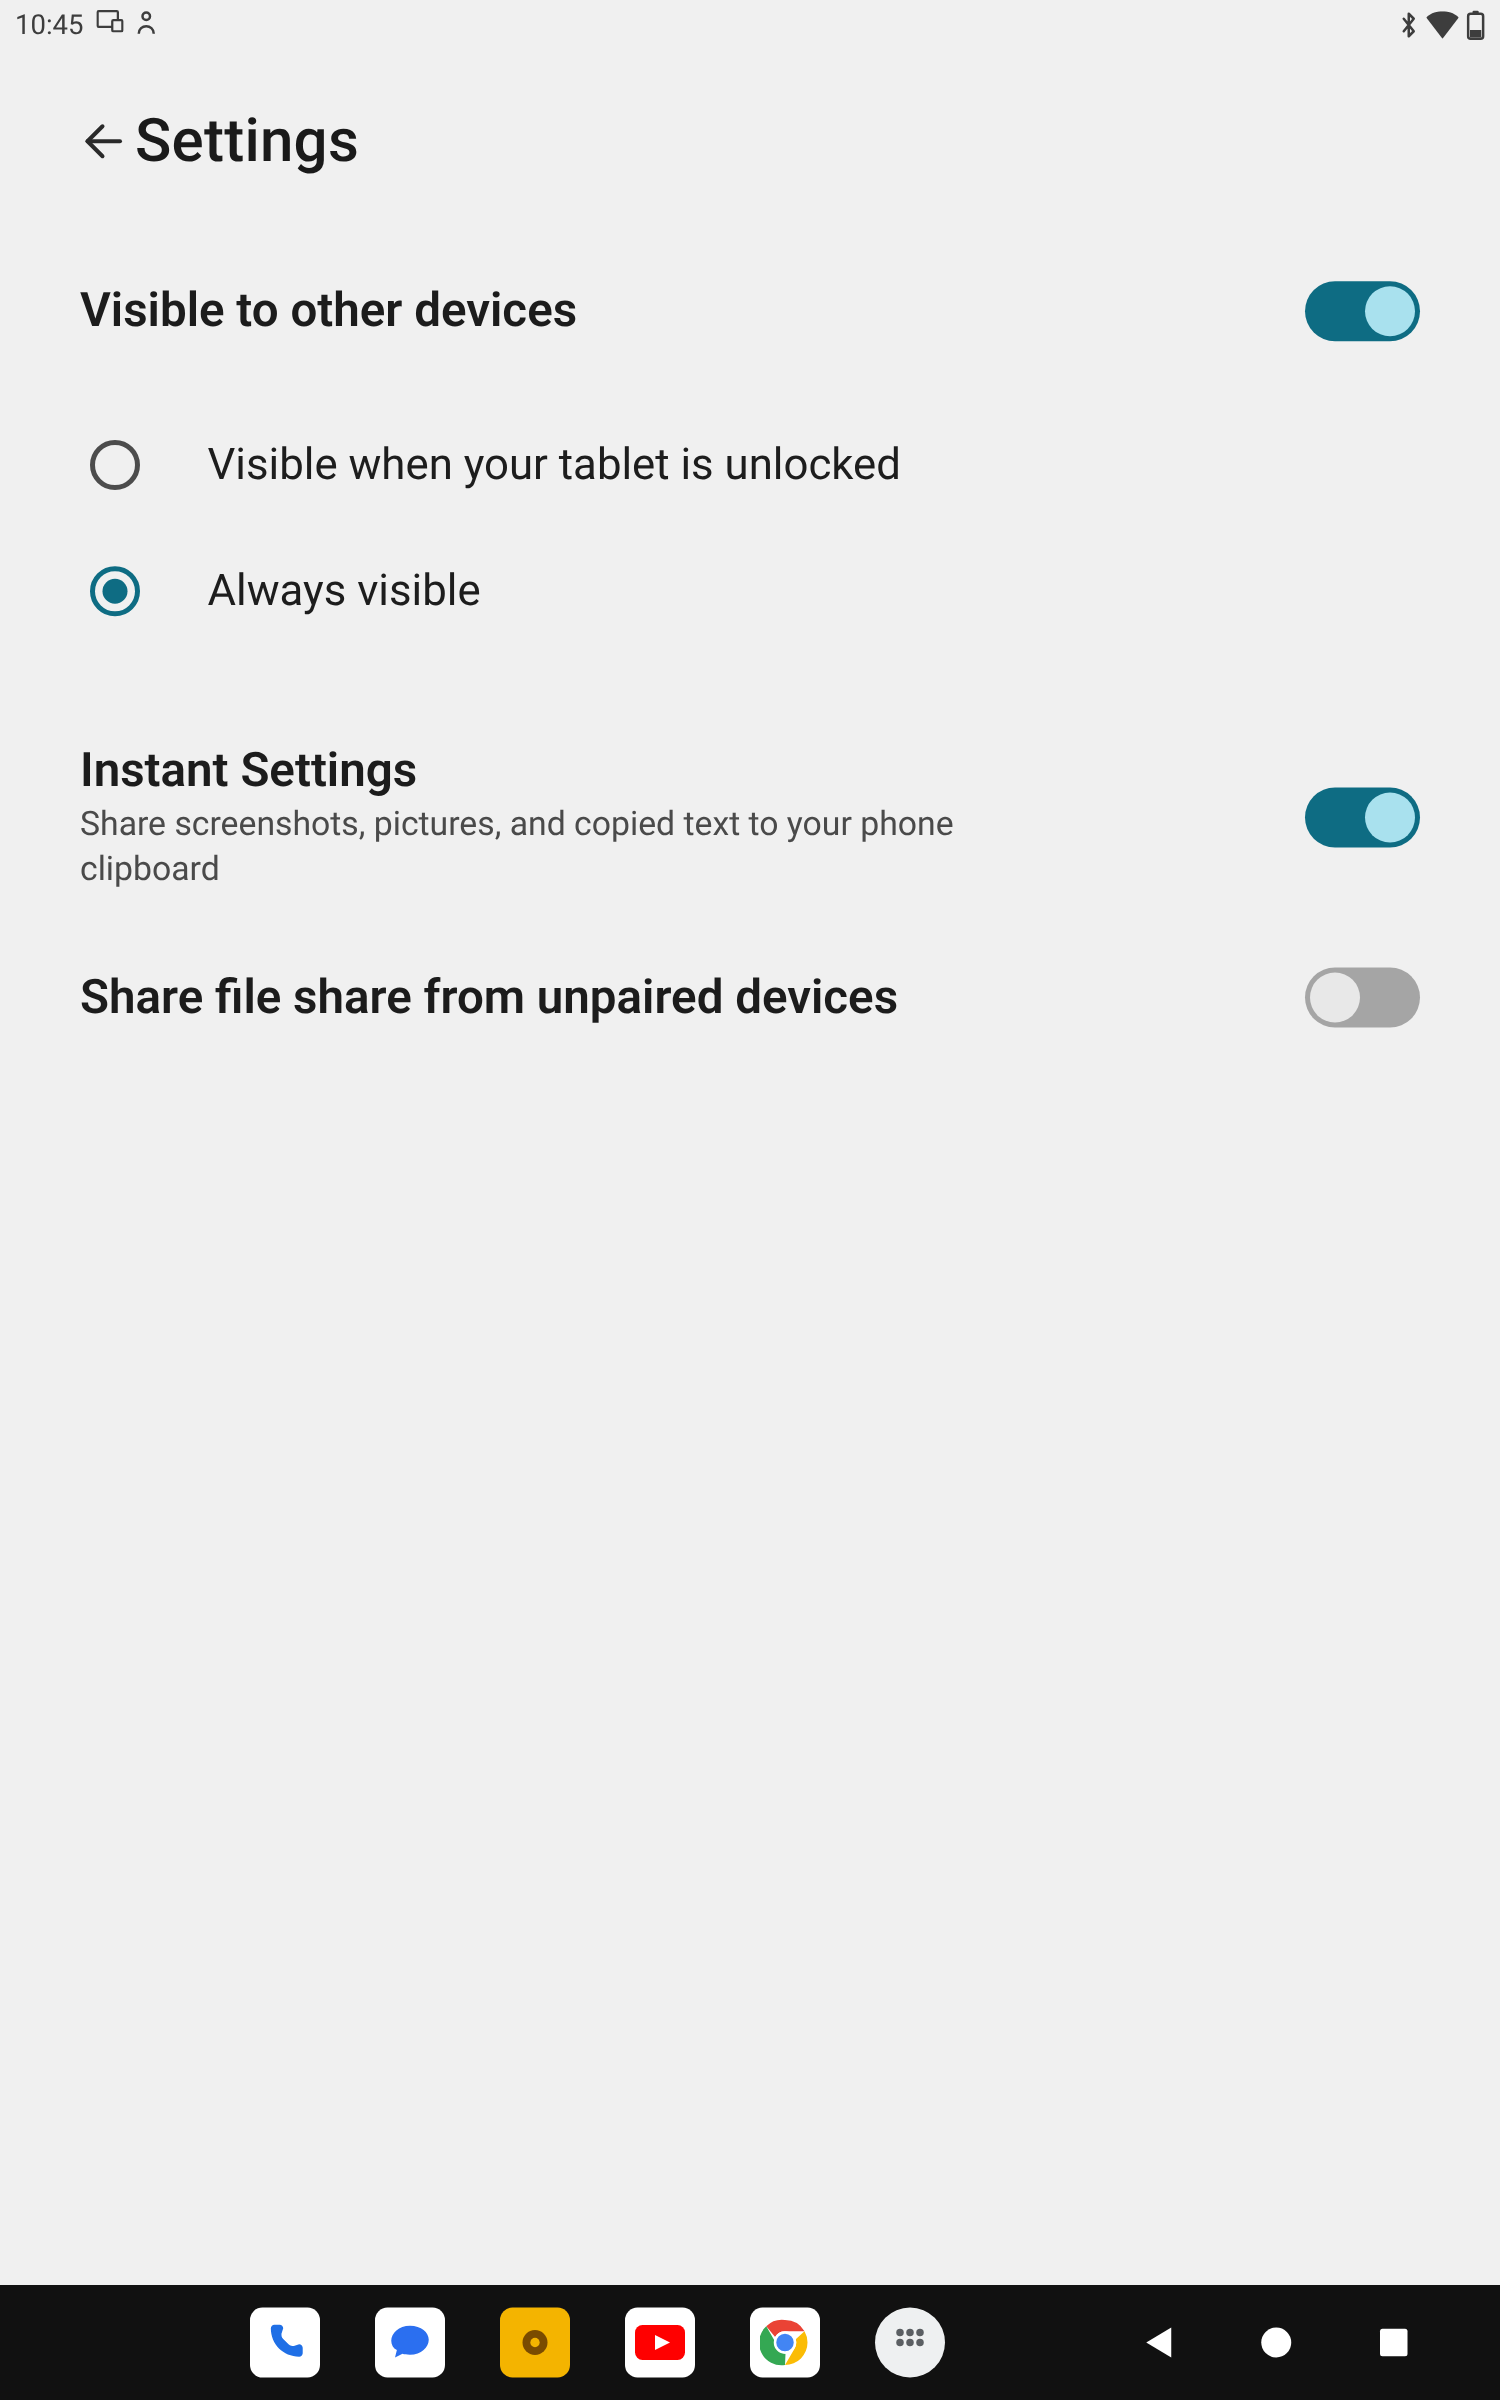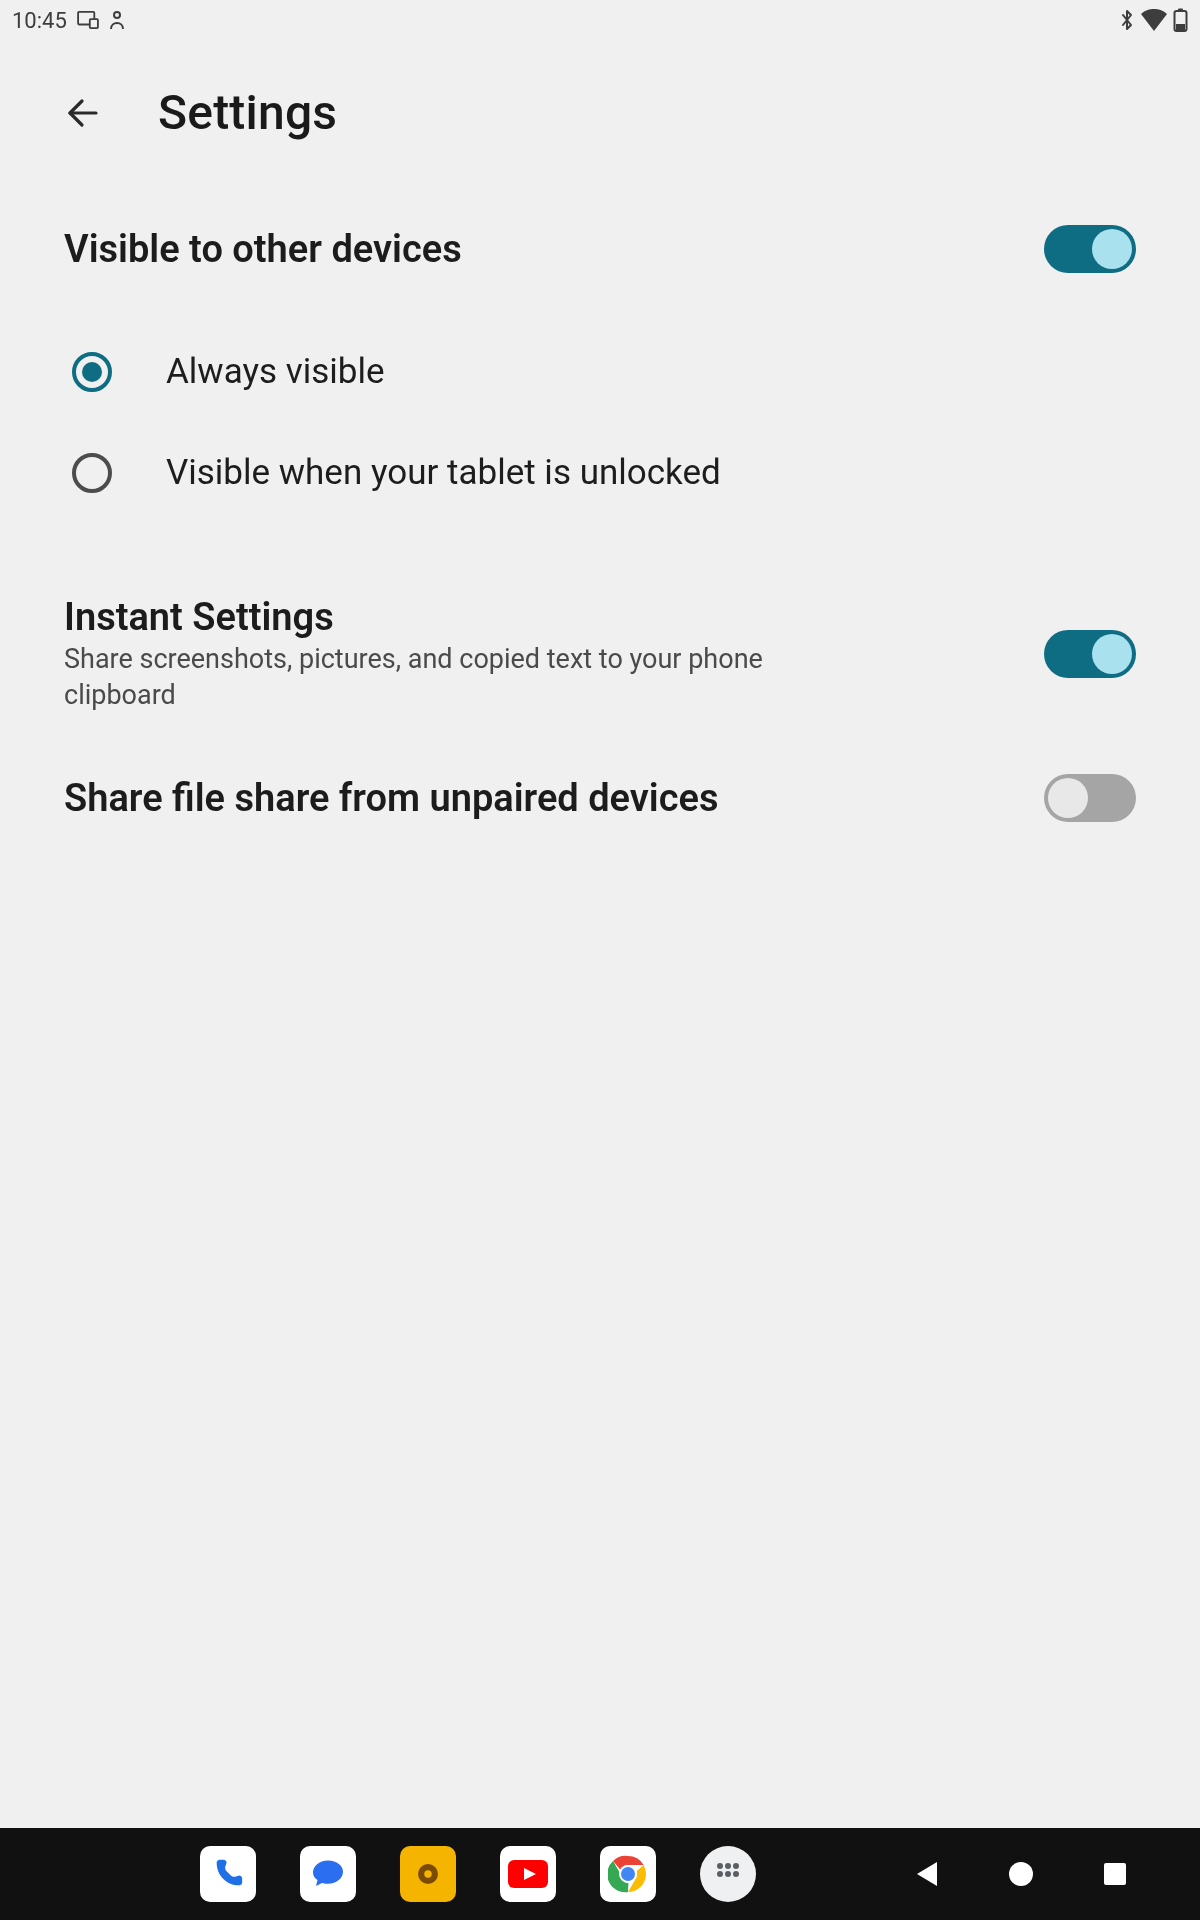--- a/index.html
+++ b/index.html
@@ -12,30 +12,29 @@
     }
     
     .status-bar {
       height: 40px;
       display: flex;
       align-items: center;
       padding: 0 12px;
       font-size: 22px;
       color: #3d3d3d;
     }
-    .status-left { display: flex; align-items: center; gap: 10px; }
+    .status-left { display: flex; align-items: flex-start; gap: 10px; }
     .status-right { margin-left: auto; display: flex; align-items: center; gap: 6px; }
     .status-right svg, .status-left svg { display: block; }
 
     
     .app-bar {
       display: flex;
       align-items: center;
       padding: 44px 40px 24px 60px;
-      gap: 50px;
     }
     .back-btn { width: 48px; height: 48px; display:flex; align-items:center; justify-content:center; cursor:pointer; }
     .app-title { font-size: 48px; font-weight: 500; letter-spacing: .2px; color:#1a1a1a; }
 
     
     .content { padding: 60px 64px 0 64px; }
 
     .row {
       display: flex;
       align-items: center;
@@ -157,28 +156,28 @@
   <div class="block-visible">
     <div class="row">
       <div class="section-title">Visible to other devices</div>
       <div class="switch on">
           <div class="knob"></div>
         </div>
     </div>
 
     <div class="radio-list" style="margin-top:48px;">
       <div class="radio-item">
+        <span class="radio-outer unchecked"></span>
+        <span class="radio-label">Visible when your tablet is unlocked</span>
+      </div>
+      <div class="radio-item">
         <span class="radio-outer checked">
             <span class="radio-inner"></span>
           </span>
         <span class="radio-label">Always visible</span>
-      </div>
-      <div class="radio-item">
-        <span class="radio-outer unchecked"></span>
-        <span class="radio-label">Visible when your tablet is unlocked</span>
       </div>
     </div>
   </div>
 
   <div class="block-clipboard">
     <div class="row">
       <div style="max-width:800px;">
         <div class="section-title">Instant Settings</div>
         <div class="section-sub">Share screenshots, pictures, and copied text to your phone clipboard</div>
       </div>

